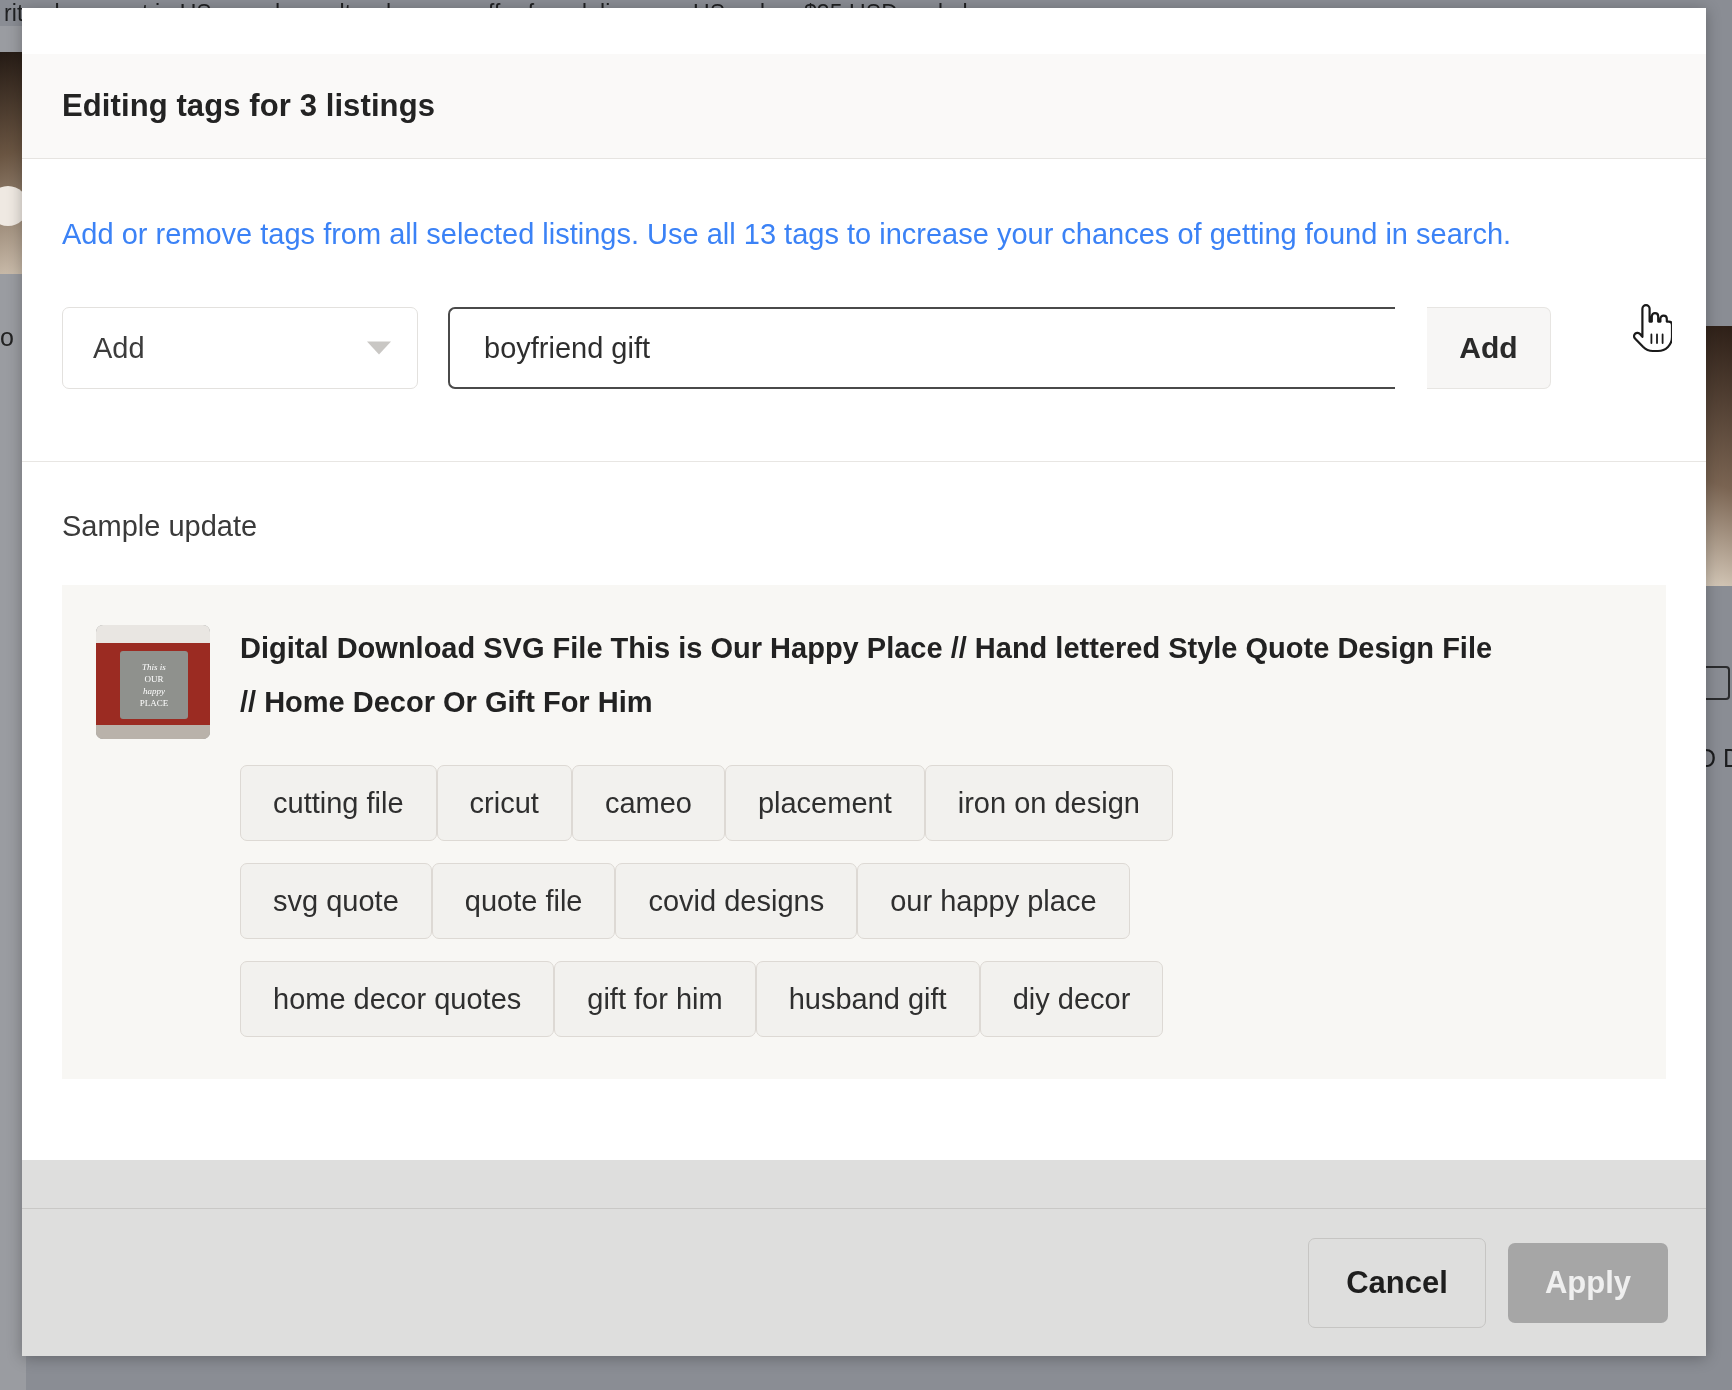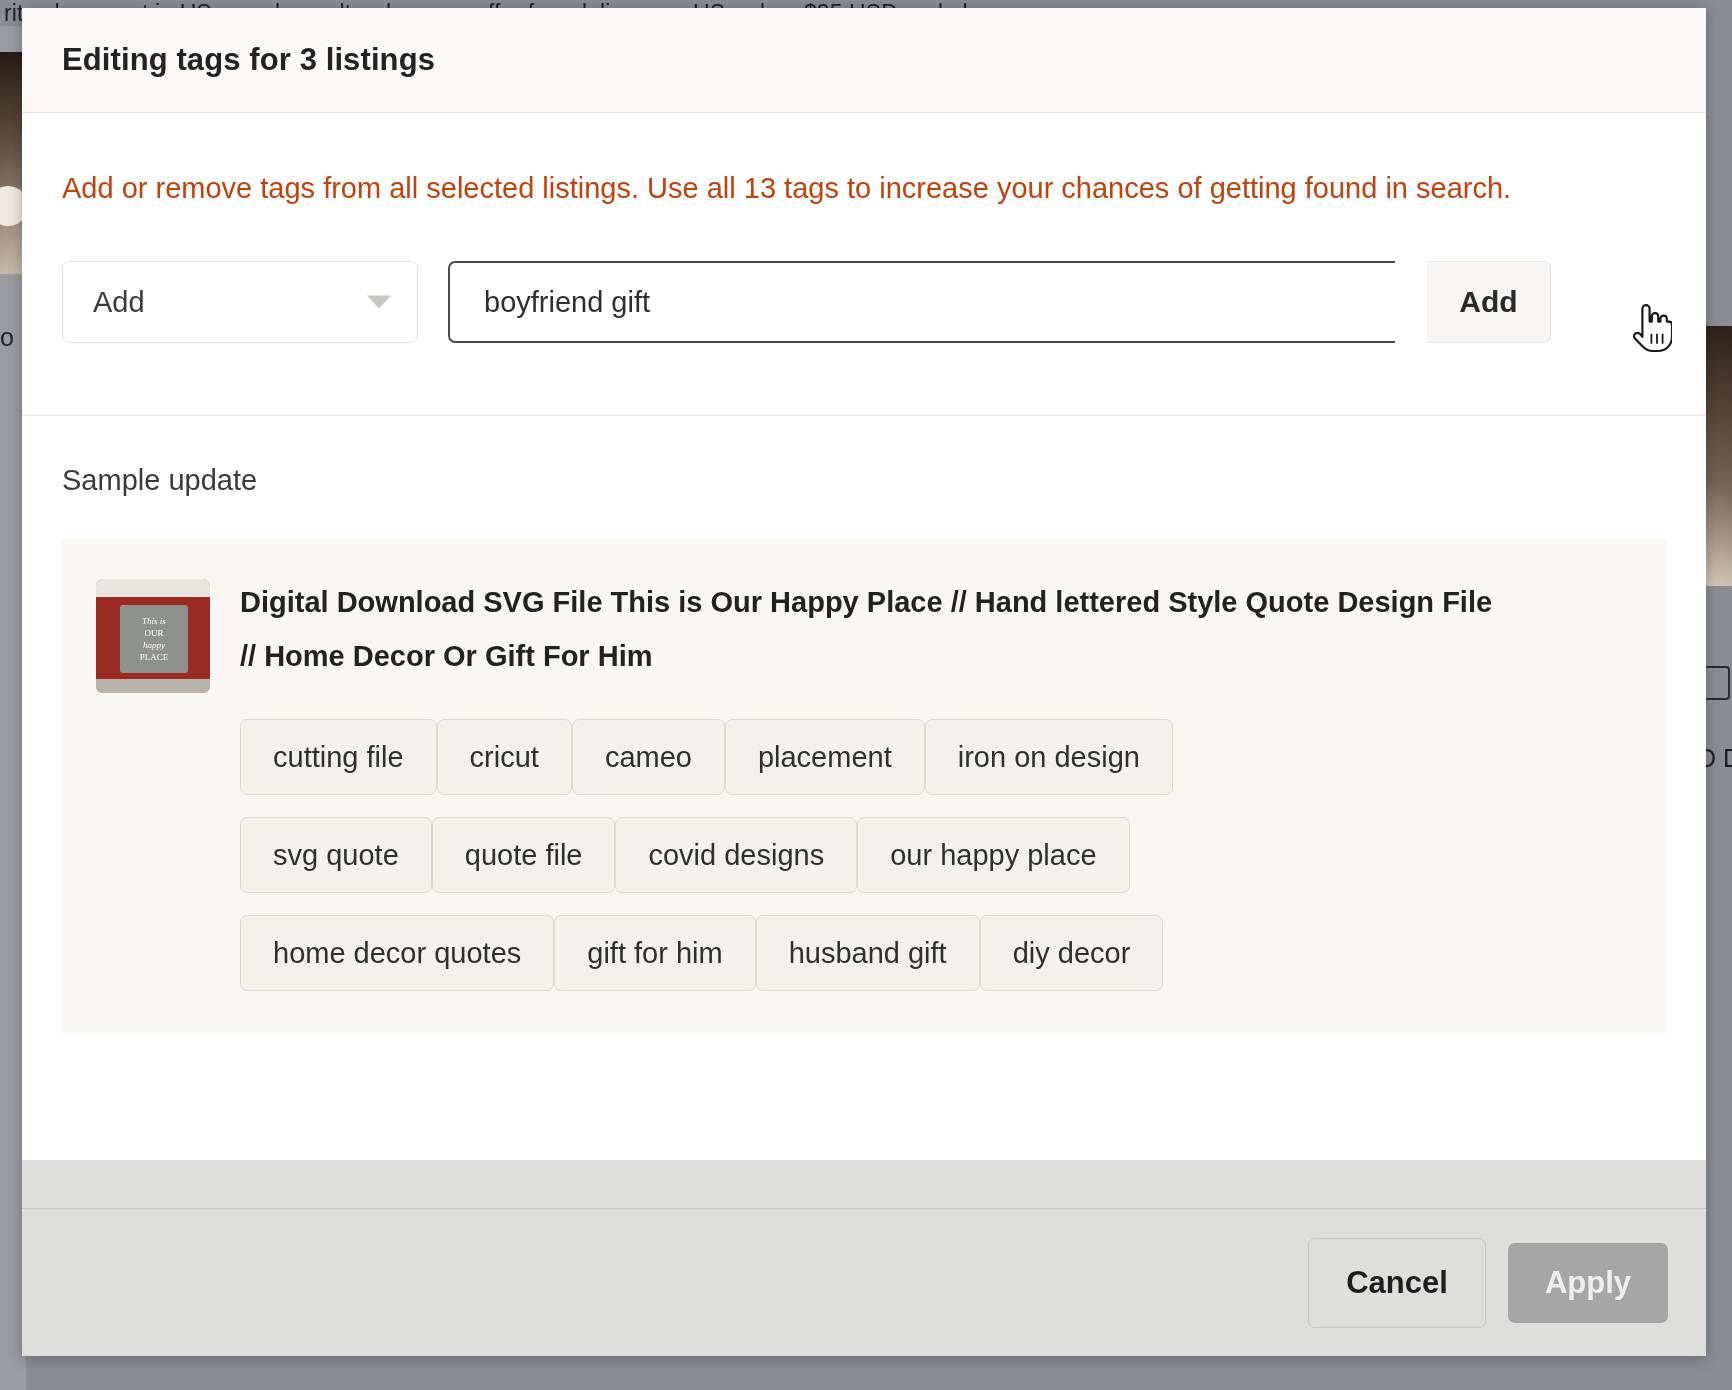--- a/index.html
+++ b/index.html
@@ -108,41 +108,42 @@
   }
 
   .modal-header {
     height: 105px;
     background: #faf9f8;
     border-bottom: 1px solid #e6e4e1;
     display: flex;
     align-items: center;
     padding: 0 40px;
     flex: 0 0 auto;
+    margin-top: 46px;
   }
   .modal-title {
     font-size: 31px;
     font-weight: bold;
     color: #232323;
     letter-spacing: .1px;
   }
 
   .modal-body {
     flex: 1 1 auto;
     background: #ffffff;
     overflow: hidden;
   }
 
   .intro-section {
     padding: 48px 40px 0 40px;
   }
   .intro-text {
     font-size: 29px;
     line-height: 54px;
-    color: #c2410c;
+    color: #3b82f6;
     max-width: 1470px;
   }
 
   .controls-row {
     display: flex;
     align-items: center;
     padding: 46px 40px 0 40px;
   }
 
   .select-box {

